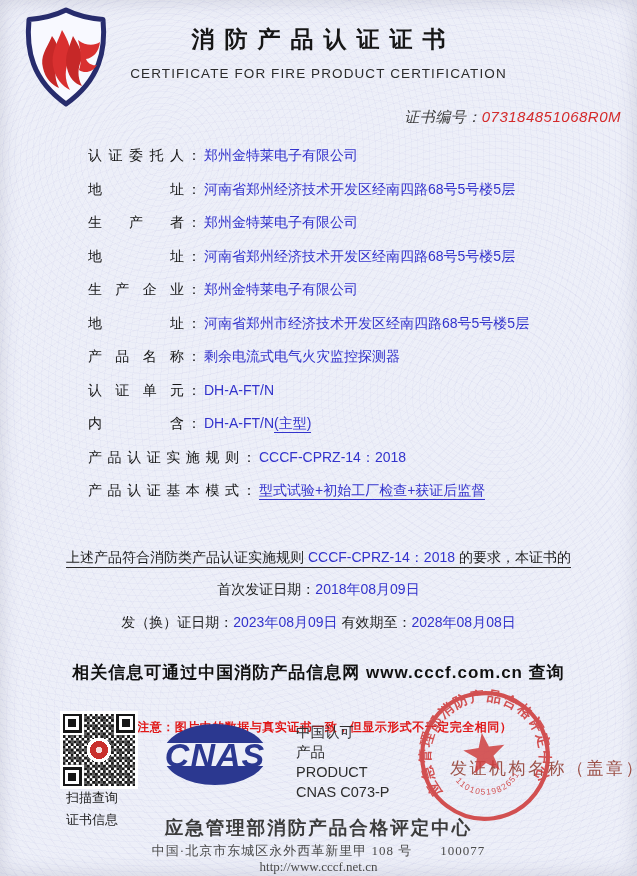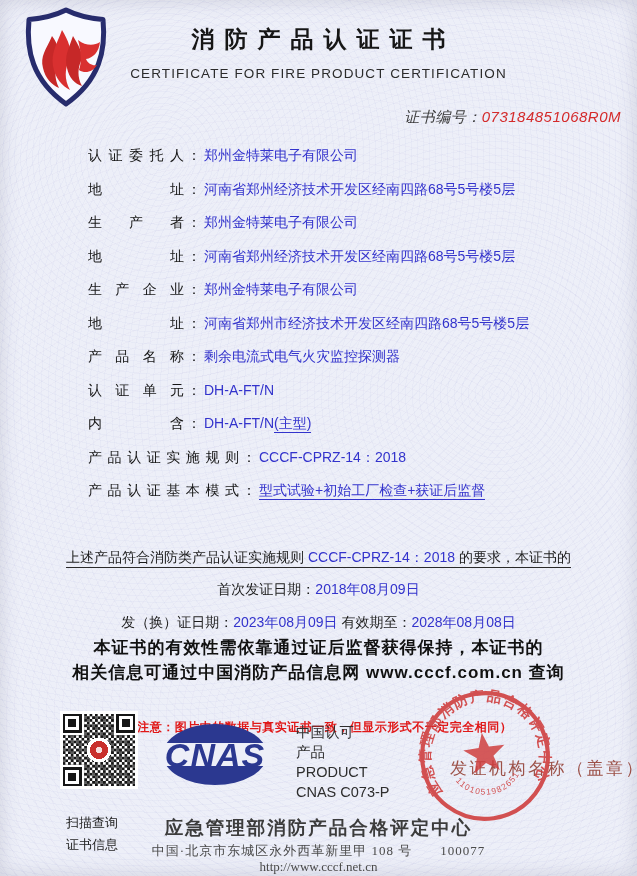--- a/index.html
+++ b/index.html
@@ -35,21 +35,21 @@
   .ulwrap{border-bottom:1px solid #2a2a2a; padding-bottom:2px;}
   .blue{color:#3333cc;}
   .first-issue{top:581px;}
   .reissue{top:614px;}
   .keep{font-size:17px; font-weight:bold; letter-spacing:1px; color:#111;}
   .keep1{top:636px;}
   .keep2{top:661px;}
   .notice{top:719px; font-size:12px; font-weight:bold; color:#e01818; letter-spacing:.5px;}
   
   .qr{position:absolute; left:60px; top:711px; width:78px; height:78px; shape-rendering:crispEdges;}
-  .qr-cap{position:absolute; left:66px; font-size:13px; color:#222;margin-top:25px;}
+  .qr-cap{position:absolute; left:66px; font-size:13px; color:#222;}
   .qr-cap1{top:789px;}
   .qr-cap2{top:811px;}
   .cnas-oval{position:absolute; left:163px; top:724px; width:104px; height:61px;}
   .oval-body{width:100%; height:100%; background:#2b3890; border-radius:50%;}
   .oval-band{position:absolute; left:-5px; right:-5px; top:19px; height:23px; background:#edeff8;}
   .cnas-word{position:absolute; left:-8px; right:-8px; top:12px; text-align:center; font-style:italic; font-weight:bold; font-size:34px; letter-spacing:1px; color:#2b3890;}
   .cnas-text{position:absolute; left:296px; top:722px; font-size:14.5px; line-height:20px; color:#2e2e2e;}
   .seal-overlay{position:absolute; left:430px; top:757px; font-size:17px; letter-spacing:2.5px; color:#9c5148; font-family:Liberation Mono, monospace; white-space:nowrap;margin-left:20px;}
   .seal{position:absolute; left:418px; top:689px; width:134px; height:134px; transform:rotate(-8deg); opacity:.88;}
   .org-name{position:absolute; left:0; right:0; top:815px; text-align:center; font-size:18.5px; font-weight:bold; letter-spacing:2px; color:#3c3c3c; font-family:"Liberation Serif",serif;}
@@ -98,21 +98,20 @@
   </div>
 
   <div class="cline first-issue">
     <span>首次发证日期：</span><span class="blue">2018年08月09日</span>
   </div>
 
   <div class="cline reissue">
     <span>发（换）证日期：</span><span class="blue">2023年08月09日</span><span> 有效期至：</span><span class="blue">2028年08月08日</span>
   </div>
 
-  <div class="cline keep keep1">本证书的有效性需依靠通过证后监督获得保持，本证书的</div>
   <div class="cline keep keep2">相关信息可通过中国消防产品信息网 www.cccf.com.cn 查询</div>
   <div class="cline notice">（注意：图片中的数据与真实证书一致，但显示形式不一定完全相同）</div>
 
   <svg class="qr" viewBox="0 0 29 29">
     <rect width="29" height="29" fill="#ffffff"></rect>
     <defs>
       <pattern id="qrp" width="2" height="2" patternUnits="userSpaceOnUse">
           <rect width="1" height="1" fill="#161616"></rect>
           <rect x="1" y="1" width="1" height="1" fill="#161616"></rect>
         </pattern>

